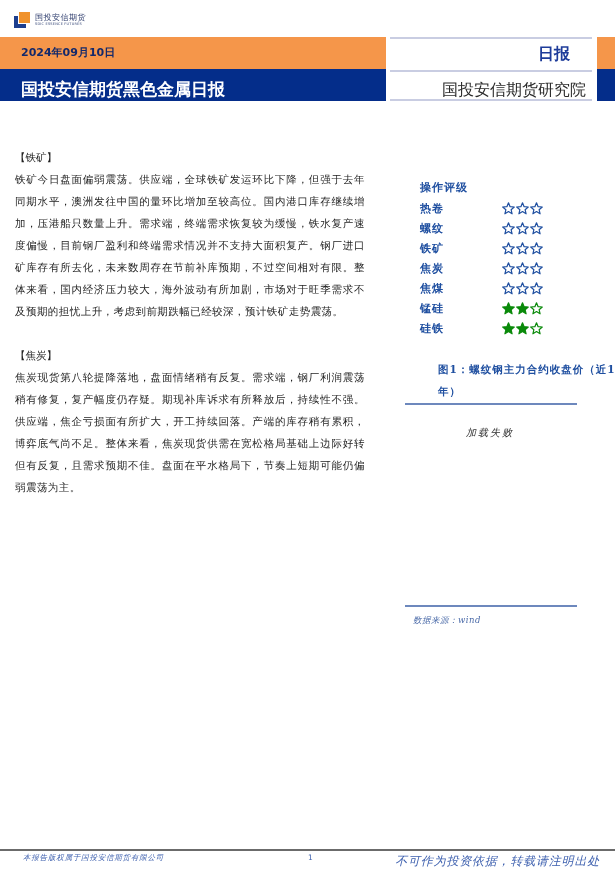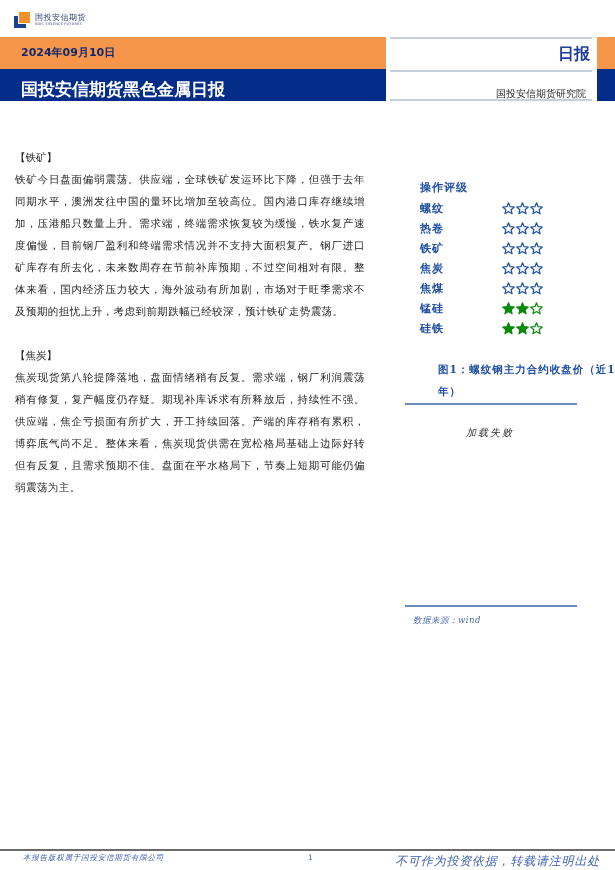--- a/index.html
+++ b/index.html
@@ -19,22 +19,22 @@
   .bar-orange { position: absolute; left: 0; top: 37px; width: 386px; height: 32px; background: #f5964a; }
   .bar-navy { position: absolute; left: 0; top: 69px; width: 386px; height: 32px; background: #042d8a; }
   .bar-date { position: absolute; left: 21px; top: 45px; font-size: 11px; font-weight: bold; color: #13296b; }
   .bar-title { position: absolute; left: 21px; top: 78px; font-size: 17px; font-weight: bold; color: #ffffff; }
 
   .right-box { position: absolute; left: 390px; top: 37px; width: 204px; height: 64px; }
   .rb-line { position: absolute; left: 0; width: 202px; height: 2px; background: #c9cde2; }
   .rb-line.l1 { top: 0; }
   .rb-line.l2 { top: 33px; }
   .rb-line.l3 { top: 62px; }
-  .rb-daily { position: absolute; right: 4px; top: 7px; font-size: 16px; font-weight: bold; color: #1e3c9a; }
-  .rb-inst { position: absolute; right: 8px; top: 50px; font-size: 10px; color: #2a2a2a; }
+  .rb-daily { position: absolute; right: 24px; top: 7px; font-size: 16px; font-weight: bold; color: #1e3c9a; }
+  .rb-inst { position: absolute; right: 8px; top: 43px; font-size: 16px; color: #2a2a2a; }
   .tab-orange { position: absolute; left: 597px; top: 37px; width: 18px; height: 32px; background: #f5964a; }
   .tab-navy { position: absolute; left: 597px; top: 69px; width: 18px; height: 32px; background: #042d8a; }
 
   
   .left-col { position: absolute; left: 15px; top: 124px; width: 350px; }
   .section { margin-bottom: 0; }
   .sec-head { font-size: 10.5px; color: #222; height: 22px; line-height: 22px; }
   .sec-body { font-size: 10.5px; line-height: 22px; color: #1f1f1f; text-align: justify; letter-spacing: 0.45px; }
   .sec-gap { height: 22px; }
 
@@ -98,35 +98,35 @@
   <div class="section">
     <div class="sec-head">【焦炭】</div>
     <div class="sec-body">焦炭现货第八轮提降落地，盘面情绪稍有反复。需求端，钢厂利润震荡稍有修复，复产幅度仍存疑。期现补库诉求有所释放后，持续性不强。供应端，焦企亏损面有所扩大，开工持续回落。产端的库存稍有累积，博弈底气尚不足。整体来看，焦炭现货供需在宽松格局基础上边际好转但有反复，且需求预期不佳。盘面在平水格局下，节奏上短期可能仍偏弱震荡为主。</div>
   </div>
 </div>
 
 <div class="rating">
   <div class="rating-title">操作评级</div>
   <div id="rating-rows">
       <div class="rating-row">
+        <span class="rating-name">热卷</span>
+        <span class="stars">
+          <svg class="star" viewBox="0 0 13 13">
+            <path d="M6.5 0.8 L8.1 4.7 L12.3 5.0 L9.1 7.7 L10.1 11.8 L6.5 9.6 L2.9 11.8 L3.9 7.7 L0.7 5.0 L4.9 4.7 Z" fill="none" stroke="#1f4fa0" stroke-width="1.2" stroke-linejoin="round"></path>
+          </svg>
+          <svg class="star" viewBox="0 0 13 13">
+            <path d="M6.5 0.8 L8.1 4.7 L12.3 5.0 L9.1 7.7 L10.1 11.8 L6.5 9.6 L2.9 11.8 L3.9 7.7 L0.7 5.0 L4.9 4.7 Z" fill="none" stroke="#1f4fa0" stroke-width="1.2" stroke-linejoin="round"></path>
+          </svg>
+          <svg class="star" viewBox="0 0 13 13">
+            <path d="M6.5 0.8 L8.1 4.7 L12.3 5.0 L9.1 7.7 L10.1 11.8 L6.5 9.6 L2.9 11.8 L3.9 7.7 L0.7 5.0 L4.9 4.7 Z" fill="none" stroke="#1f4fa0" stroke-width="1.2" stroke-linejoin="round"></path>
+          </svg>
+        </span>
+      </div>
+      <div class="rating-row">
         <span class="rating-name">螺纹</span>
-        <span class="stars">
-          <svg class="star" viewBox="0 0 13 13">
-            <path d="M6.5 0.8 L8.1 4.7 L12.3 5.0 L9.1 7.7 L10.1 11.8 L6.5 9.6 L2.9 11.8 L3.9 7.7 L0.7 5.0 L4.9 4.7 Z" fill="none" stroke="#1f4fa0" stroke-width="1.2" stroke-linejoin="round"></path>
-          </svg>
-          <svg class="star" viewBox="0 0 13 13">
-            <path d="M6.5 0.8 L8.1 4.7 L12.3 5.0 L9.1 7.7 L10.1 11.8 L6.5 9.6 L2.9 11.8 L3.9 7.7 L0.7 5.0 L4.9 4.7 Z" fill="none" stroke="#1f4fa0" stroke-width="1.2" stroke-linejoin="round"></path>
-          </svg>
-          <svg class="star" viewBox="0 0 13 13">
-            <path d="M6.5 0.8 L8.1 4.7 L12.3 5.0 L9.1 7.7 L10.1 11.8 L6.5 9.6 L2.9 11.8 L3.9 7.7 L0.7 5.0 L4.9 4.7 Z" fill="none" stroke="#1f4fa0" stroke-width="1.2" stroke-linejoin="round"></path>
-          </svg>
-        </span>
-      </div>
-      <div class="rating-row">
-        <span class="rating-name">热卷</span>
         <span class="stars">
           <svg class="star" viewBox="0 0 13 13">
             <path d="M6.5 0.8 L8.1 4.7 L12.3 5.0 L9.1 7.7 L10.1 11.8 L6.5 9.6 L2.9 11.8 L3.9 7.7 L0.7 5.0 L4.9 4.7 Z" fill="none" stroke="#1f4fa0" stroke-width="1.2" stroke-linejoin="round"></path>
           </svg>
           <svg class="star" viewBox="0 0 13 13">
             <path d="M6.5 0.8 L8.1 4.7 L12.3 5.0 L9.1 7.7 L10.1 11.8 L6.5 9.6 L2.9 11.8 L3.9 7.7 L0.7 5.0 L4.9 4.7 Z" fill="none" stroke="#1f4fa0" stroke-width="1.2" stroke-linejoin="round"></path>
           </svg>
           <svg class="star" viewBox="0 0 13 13">
             <path d="M6.5 0.8 L8.1 4.7 L12.3 5.0 L9.1 7.7 L10.1 11.8 L6.5 9.6 L2.9 11.8 L3.9 7.7 L0.7 5.0 L4.9 4.7 Z" fill="none" stroke="#1f4fa0" stroke-width="1.2" stroke-linejoin="round"></path>
           </svg>

